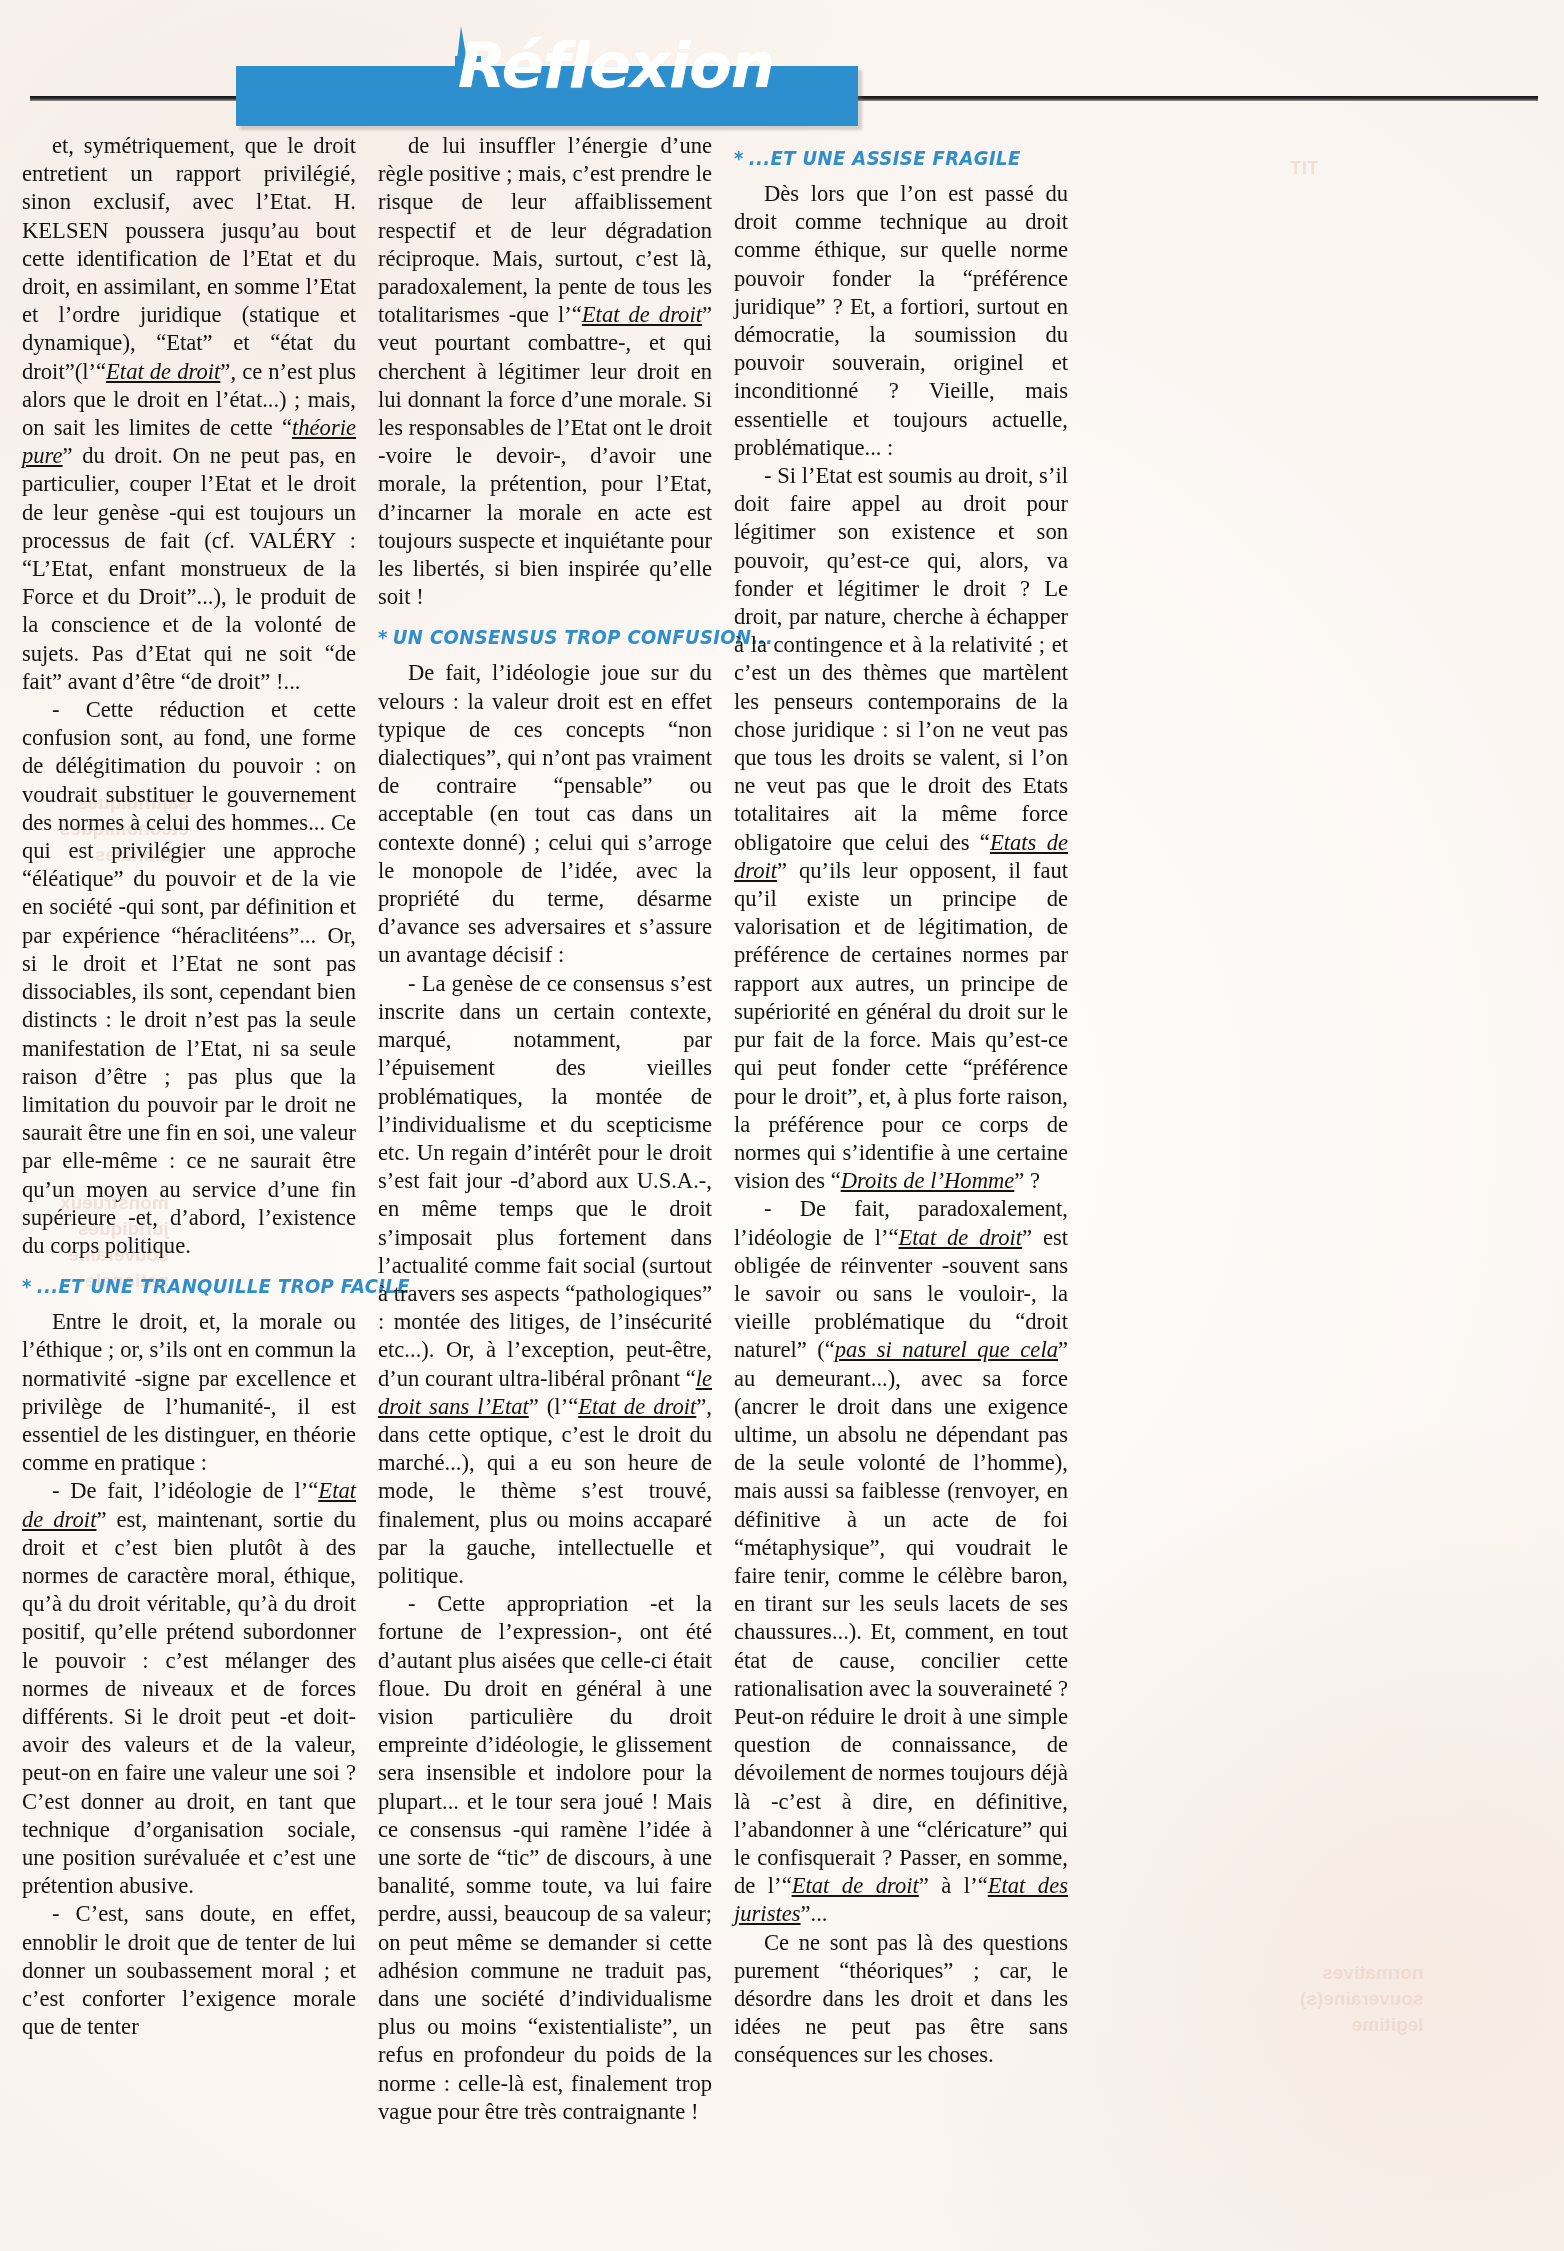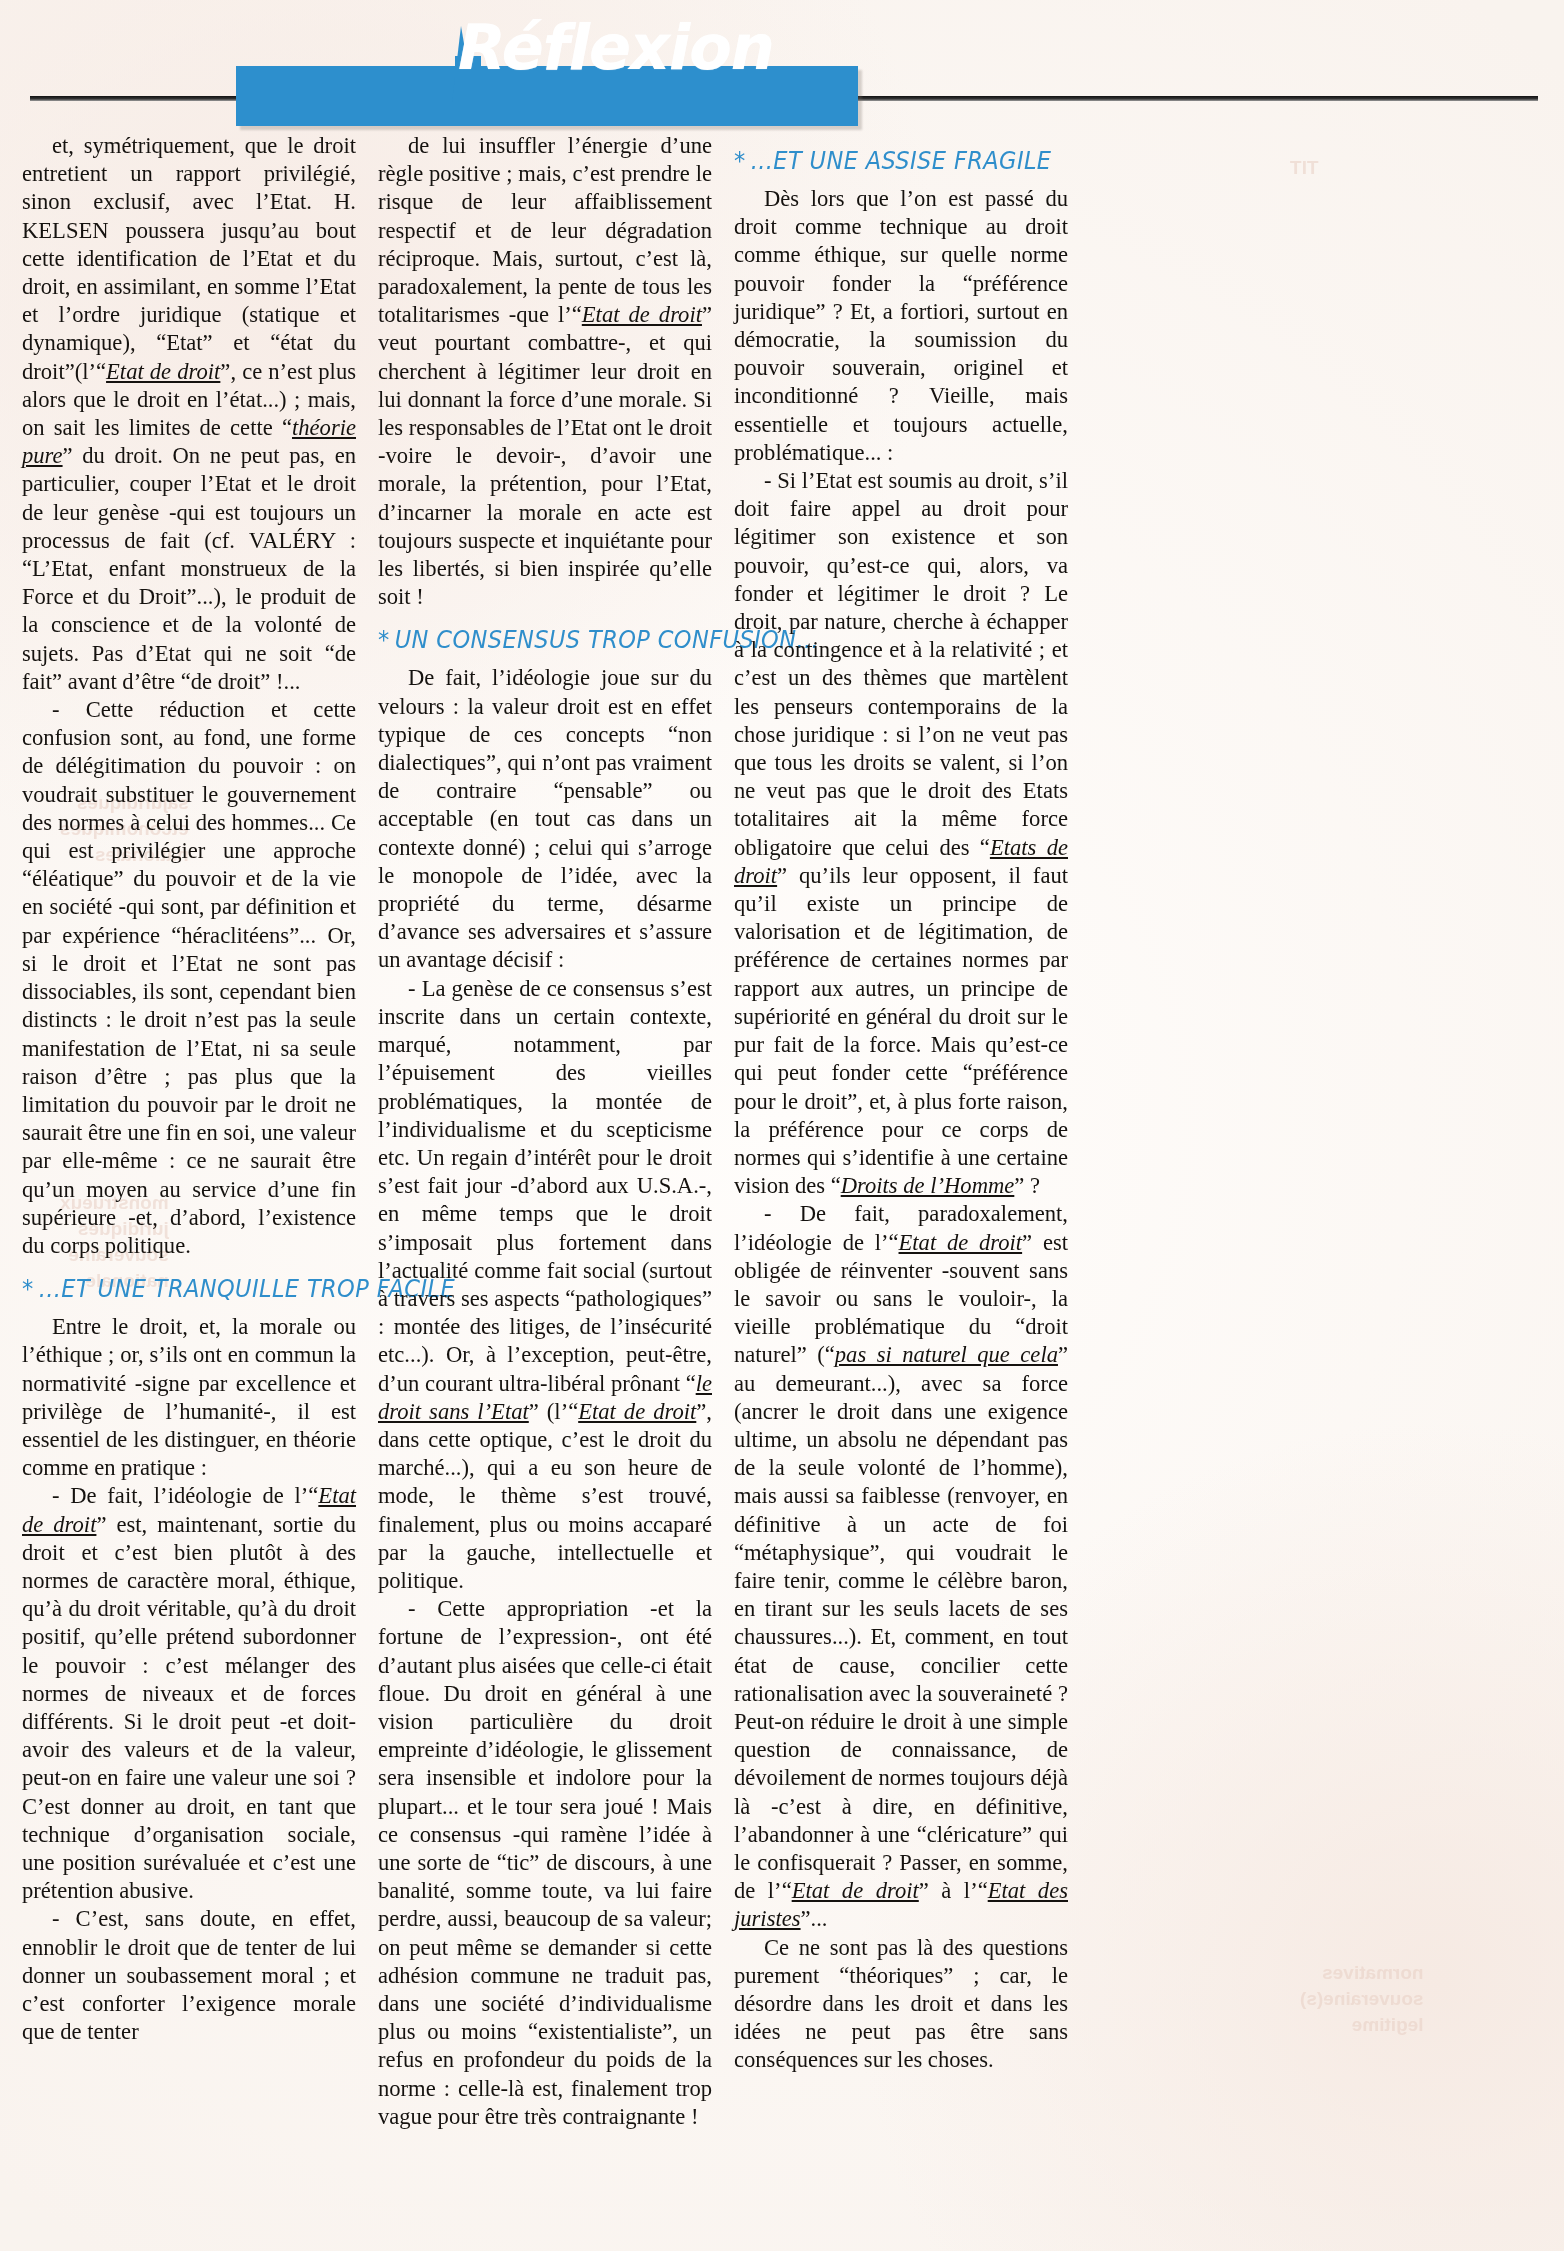--- a/index.html
+++ b/index.html
@@ -31,21 +31,21 @@
   }
   .banner{
     position:absolute;left:236px;top:66px;width:622px;height:60px;
     background:#2d8fcd;
   }
   .banner-shadow{
     position:absolute;left:240px;top:70px;width:622px;height:60px;
     background:#7a6f68;opacity:.28;filter:blur(1px);
   }
   .logo-word{
-    position:absolute;left:458px;top:17px;
+    position:absolute;left:458px;top:35px;
     font-family:"DejaVu Sans", sans-serif;
     font-style:italic;font-weight:700;
     font-size:62px;letter-spacing:-1px;
     color:#ffffff;
     text-shadow:0 0 1px rgba(255,255,255,.6);
     white-space:nowrap;
     line-height:1;
     z-index:3;
   }
   
@@ -81,22 +81,22 @@
     color:#15120f;
     text-indent:30px;
     hyphens:manual;
     -webkit-hyphens:manual;
   }
 
   .shead{
     margin:14px 0 10px 0;
     font-family:"DejaVu Sans Condensed","Liberation Sans", sans-serif;
     font-style:italic;
-    font-weight:400;
-    font-size:25px;
+    font-weight:700;
+    font-size:20px;
     letter-spacing:.4px;
     color:#2f8ecb;
     text-indent:0;
     text-align:left;
     white-space:nowrap;
   }
   .shead .star{font-style:normal;padding-right:5px;}
 
   i,em{font-style:italic;text-decoration:underline;}
 

